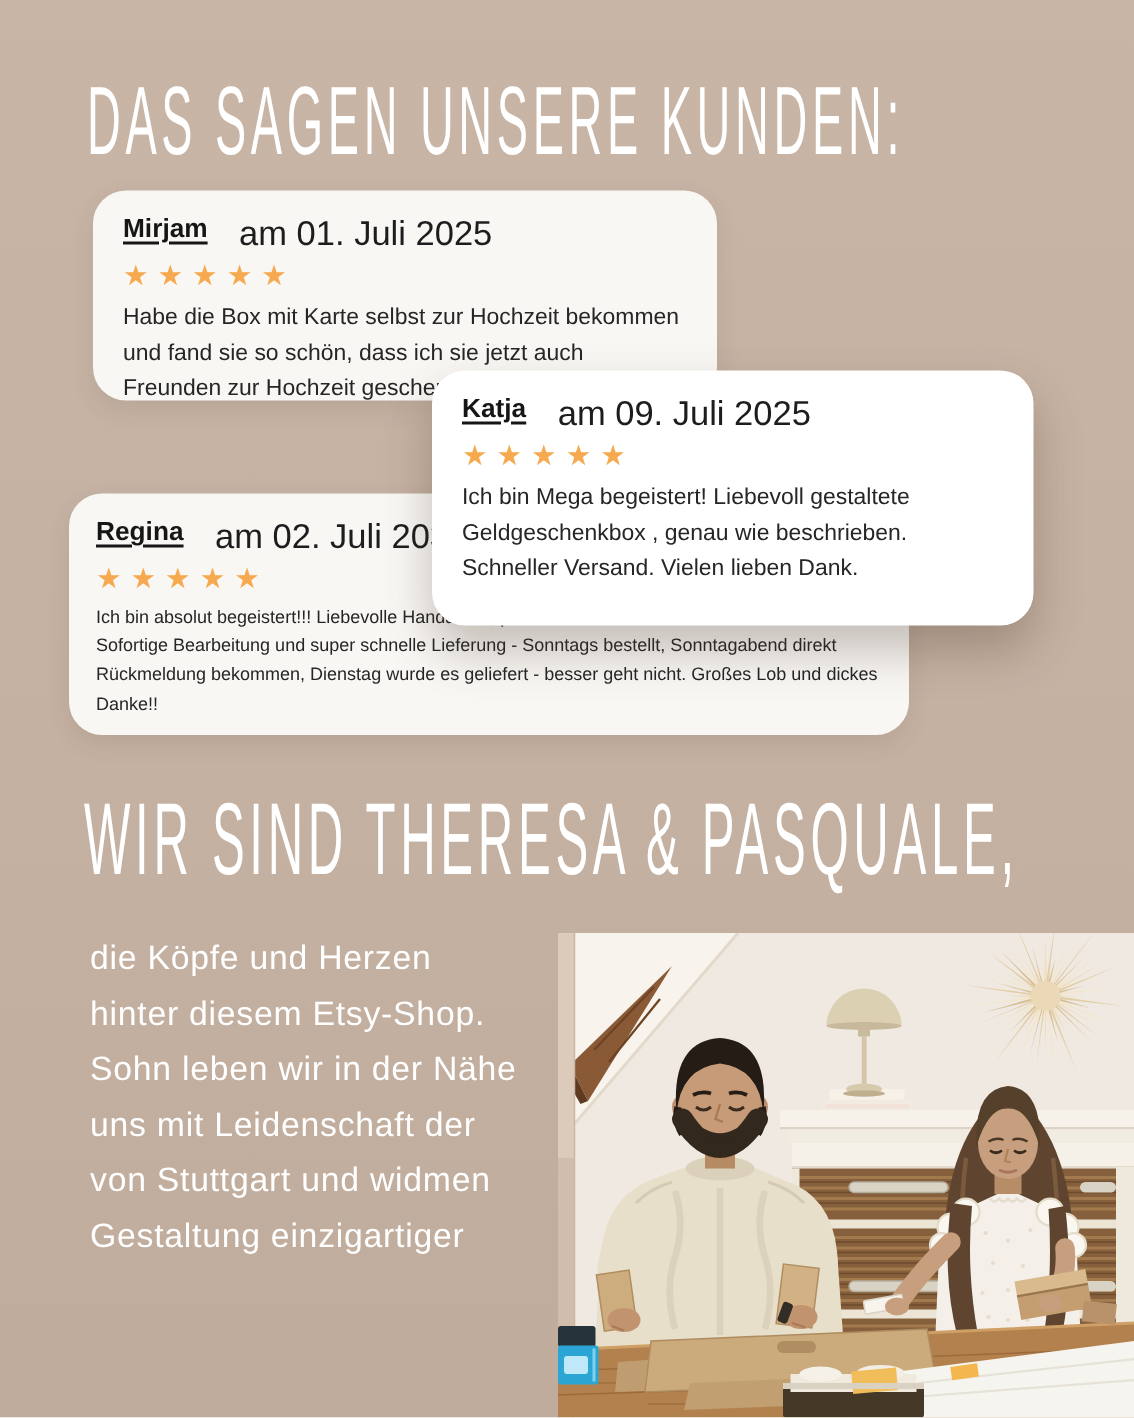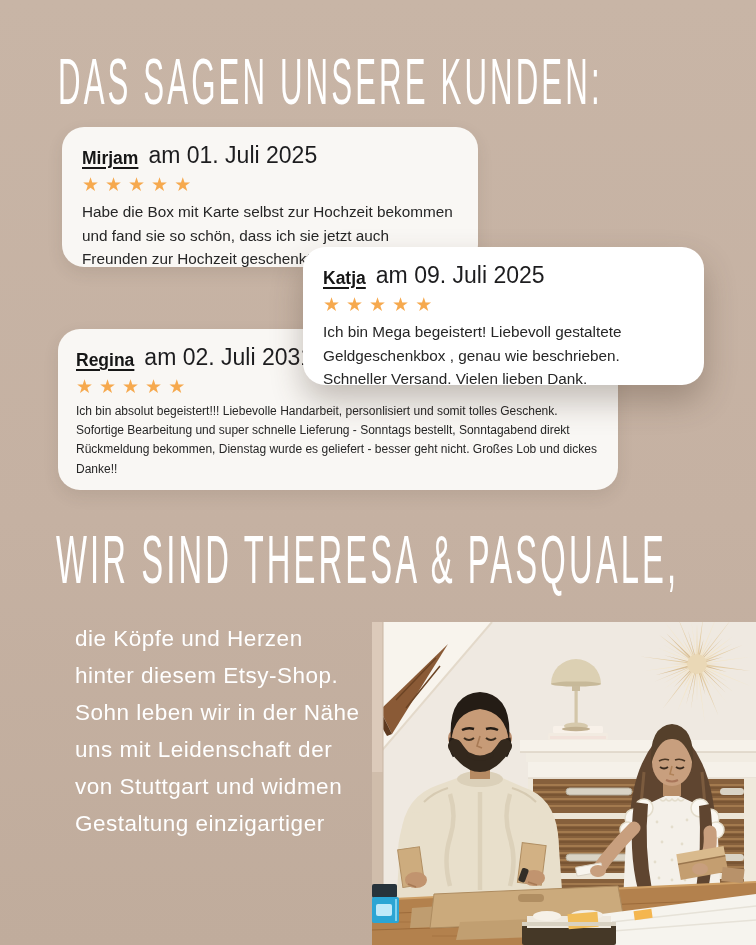--- a/index.html
+++ b/index.html
@@ -17,34 +17,34 @@
   .title1{left:58px;top:46px;font-size:40px;}
   .title2{left:56px;top:521px;font-size:42px;}
 
   
   .card{
     position:absolute;background:#f9f7f4;border-radius:22px;
     padding:15px 20px;box-sizing:border-box;color:#1d1d1f;
     box-shadow:0 6px 16px rgba(60,45,35,.10);
   }
   .card1{left:62px;top:127px;width:416px;height:140px;z-index:1;}
-  .card2{left:303px;top:247px;width:401px;height:138px;z-index:3;background:#ffffff;
+  .card2{left:288px;top:247px;width:401px;height:170px;z-index:3;background:#ffffff;
          box-shadow:0 16px 32px rgba(70,52,40,.30);}
-  .card3{left:58px;top:329px;width:560px;height:161px;z-index:2;padding:15px 18px;}
-  .rev-head{display:flex;align-items:flex-end;gap:10px;}
+  .card3{left:46px;top:329px;width:560px;height:161px;z-index:2;padding:15px 18px;}
+  .rev-head{display:flex;align-items:flex-start;gap:21px;}
   .rev-name{font-weight:700;font-size:17.5px;text-decoration:underline;
             text-decoration-thickness:2px;text-underline-offset:3px;color:#161616;}
   .rev-date{font-size:23px;color:#1d1d1f;}
   .stars{color:#f6a94e;font-size:19px;letter-spacing:6px;margin-top:4px;
          font-family:"DejaVu Sans",sans-serif;}
   .rev-text{margin:5px 0 0 0;font-size:15.3px;line-height:1.55;color:#262626;}
   .card3 .rev-text{font-size:12px;line-height:1.6;}
 
   
-  .about-text{position:absolute;left:75px;top:620px;color:#ffffff;
+  .about-text{position:absolute;left:60px;top:620px;color:#ffffff;
               font-size:22.5px;letter-spacing:.5px;}
   .about-line{line-height:37px;}
 
   
   .photo{position:absolute;left:372px;top:622px;width:384px;height:323px;}
   .photo svg{display:block;width:100%;height:100%;}
 </style>
 </head>
 <body>
 

